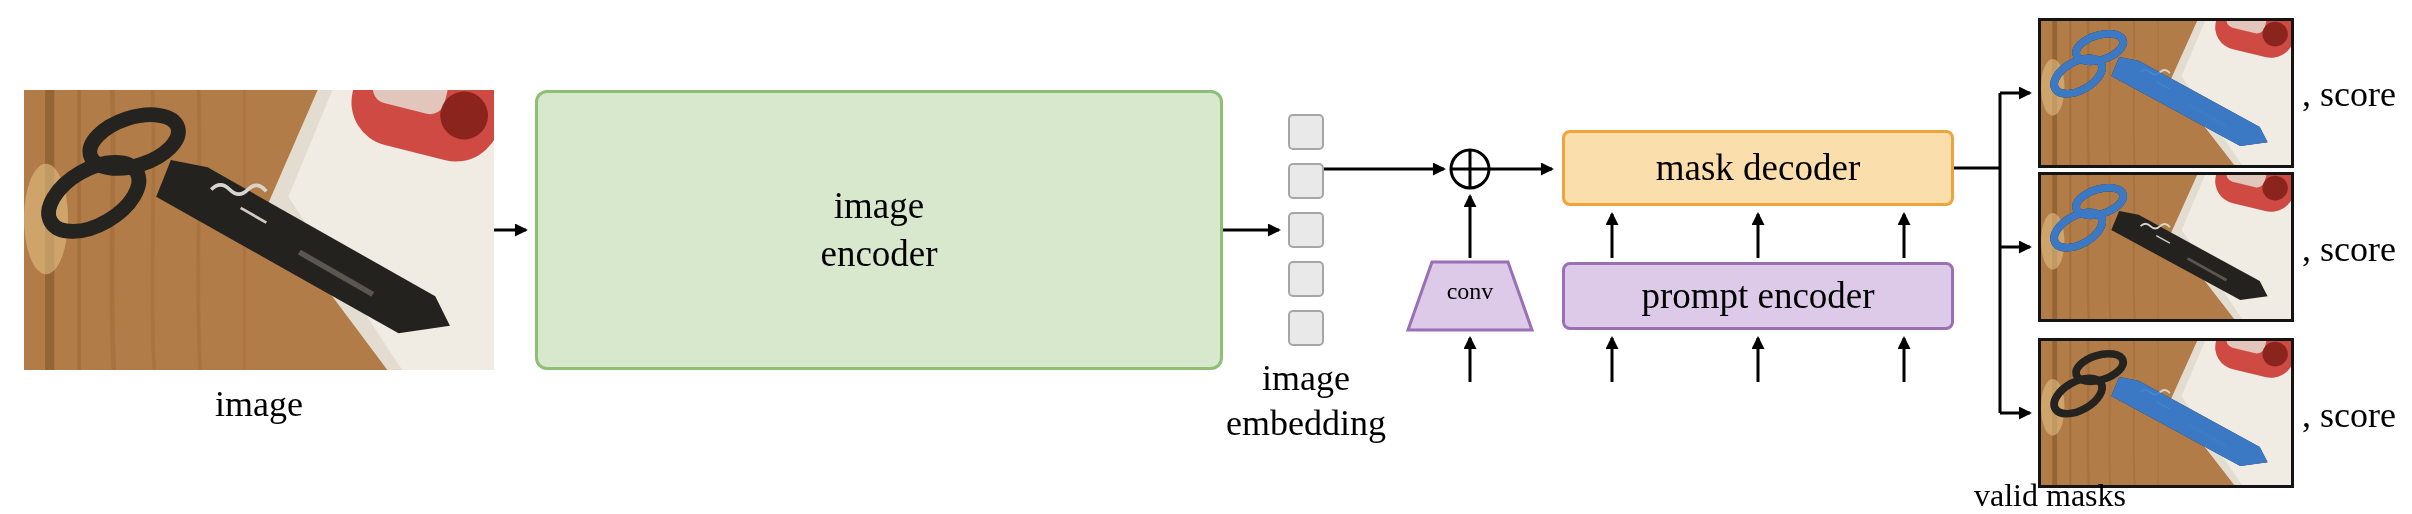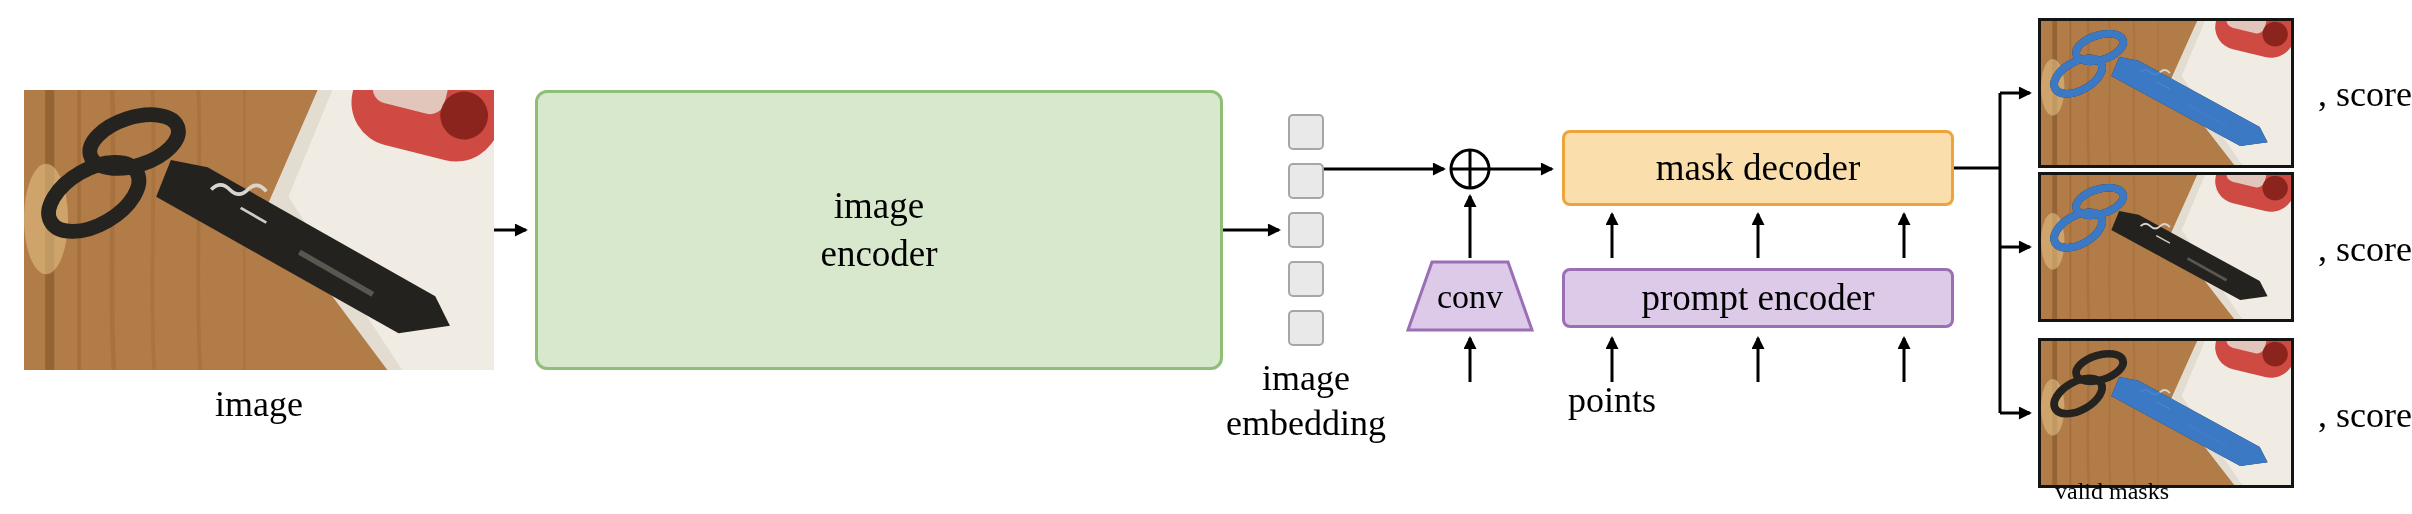--- a/index.html
+++ b/index.html
@@ -41,21 +41,21 @@
     width:36px;height:36px;box-sizing:border-box;border-radius:5px;
     background:var(--token_fill,#e9e9e9);
     border:2px solid var(--token_border,#a6a6a6);
   }
   .photo{position:absolute;}
   .photo svg{display:block;width:100%;height:100%;}
   .imgframe{
     position:absolute;box-sizing:border-box;border:3px solid #141414;background:#b27c48;
   }
   .imgframe svg{display:block;width:100%;height:100%;}
-  .score{text-align:right;}
+  .score{text-align:left;}
 </style>
 </head>
 <body>
 
 <div class="canvas">
 
   <svg class="overlay-lines" width="2412" height="514" viewBox="0 0 2412 514">
     <defs>
       <marker id="ah" viewBox="0 0 10 10" refX="8.5" refY="5" markerWidth="15" markerHeight="13" markerUnits="userSpaceOnUse" orient="auto-start-reverse">
         <path d="M0 0 L10 5 L0 10 Z" fill="#000"></path>
@@ -144,27 +144,26 @@
   <div class="tokens">
     <div class="sq"></div>
     <div class="sq"></div>
     <div class="sq"></div>
     <div class="sq"></div>
     <div class="sq"></div>
   </div>
   <div class="label" style="left:1186px;top:356px;width:240px">image
 embedding</div>
 
-  <div class="label" style="left:1408px;top:276px;width:124px;font-size:34px">conv</div>
+  <div class="label" style="left:1408px;top:276px;width:124px;font-size:24px">conv</div>
 
   <div class="box orange" style="left:1562px;top:130px;width:392px;height:76px">mask decoder</div>
 
-  <div class="box purple" style="left:1562px;top:268px;width:392px;height:60px">prompt encoder</div>
+  <div class="box purple" style="left:1562px;top:262px;width:392px;height:68px">prompt encoder</div>
 
-  <div class="label" style="left:1532px;top:378px;width:160px">points</div>
 
   <div class="imgframe" style="left:2038px;top:18px;width:256px;height:150px">
     <svg viewBox="0 0 256 152" preserveAspectRatio="none">
       <use href="#photo-base"></use>
       <use href="#sc-blade"></use>
       <use href="#sc-handles"></use>
       <use href="#sc-details"></use>
       <use href="#sc-blade" style="--sc:var(--mask_blue,#3d7ecd)" opacity="0.95"></use>
       <use href="#sc-handles" style="--sc:var(--mask_blue,#3d7ecd)" opacity="0.95"></use>
     </svg>
@@ -185,15 +184,15 @@
       <use href="#sc-handles"></use>
       <use href="#sc-details"></use>
       <use href="#sc-blade" style="--sc:var(--mask_blue,#3d7ecd)" opacity="0.95"></use>
     </svg>
   </div>
 
   <div class="label score" style="left:2302px;top:72px;width:110px">, score</div>
   <div class="label score" style="left:2302px;top:227px;width:110px">, score</div>
   <div class="label score" style="left:2302px;top:393px;width:110px">, score</div>
 
-  <div class="label" style="left:1984px;top:478px;width:256px;font-size:24px;line-height:1.1">valid masks</div>
+  <div class="label" style="left:1922px;top:478px;width:256px;font-size:32px;line-height:1.1">valid masks</div>
 
 </div>
 
 </body></html>

